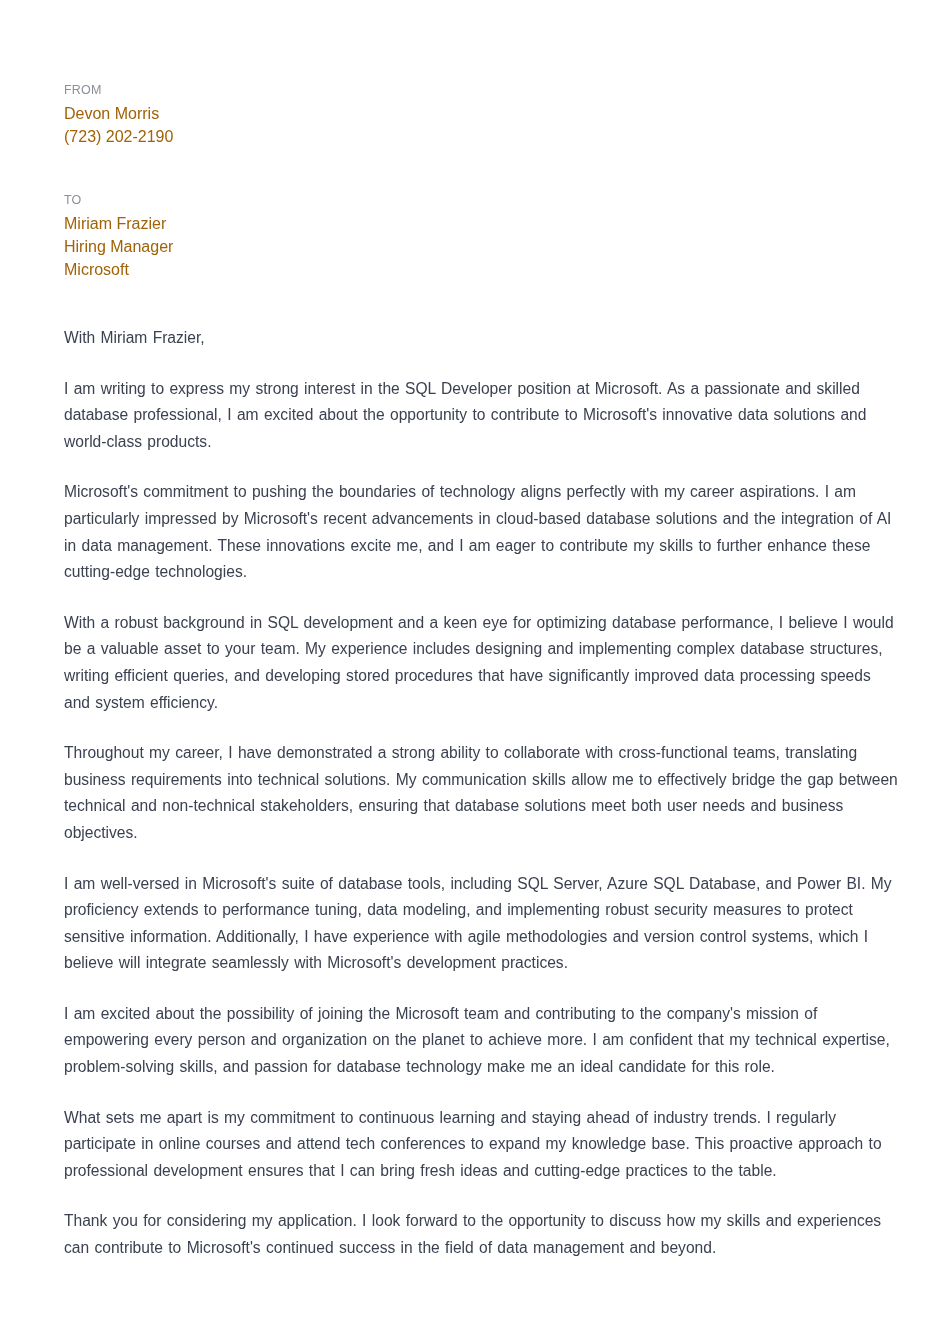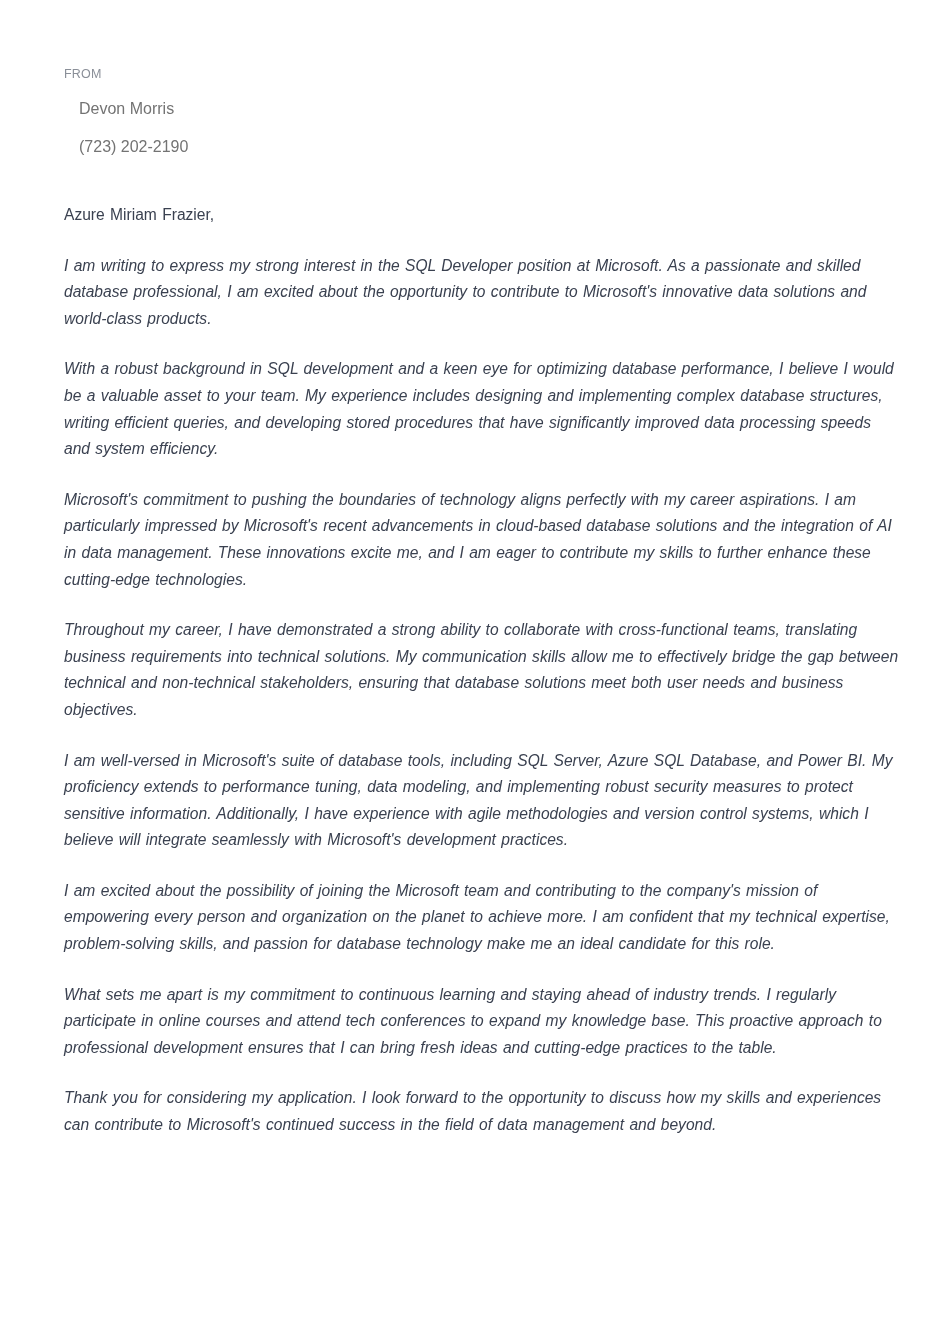--- a/index.html
+++ b/index.html
@@ -18,62 +18,67 @@
       padding: 66px 40px 0 64px;
       box-sizing: border-box;
       width: 940px;
     }
     .block-label {
       font-size: 12.5px;
       color: #8a8f98;
       text-transform: uppercase;
       letter-spacing: 0.2px;
       line-height: 16px;
-      margin: 0 0 4px 0;
+      margin: 16px 0 4px 0;
     }
     .contact-line {
       font-size: 16px;
-      color: #737373;
+      color: #a16207;
       line-height: 23px;
-      margin: 15px;
+      margin: 0;
     }
     .from-block { margin-bottom: 44px; }
     .to-block { margin-bottom: 44px; }
     .letter-body {
       color: #3a4150;
       font-size: 15.6px;
       line-height: 26.6px;
       width: 836px;
       word-spacing: 1px;
     }
     .greeting {
       margin: 0 0 24px 0;
     }
     .paragraph {
       margin: 0 0 24px 0;
-      font-style: italic;
     }
   </style>
 </head>
 <body>
 
 <div class="page">
 
   <div class="from-block">
     <div class="block-label">FROM</div>
     <div class="contact-line">Devon Morris</div>
     <div class="contact-line">(723) 202-2190</div>
   </div>
 
+  <div class="to-block">
+    <div class="block-label">TO</div>
+    <div class="contact-line">Miriam Frazier</div>
+    <div class="contact-line">Hiring Manager</div>
+    <div class="contact-line">Microsoft</div>
+  </div>
 
   <div class="letter-body">
-    <p class="greeting">Azure Miriam Frazier,</p>
+    <p class="greeting">With Miriam Frazier,</p>
     <p class="paragraph">I am writing to express my strong interest in the SQL Developer position at Microsoft. As a passionate and skilled database professional, I am excited about the opportunity to contribute to Microsoft's innovative data solutions and world-class products.</p>
+    <p class="paragraph">Microsoft's commitment to pushing the boundaries of technology aligns perfectly with my career aspirations. I am particularly impressed by Microsoft's recent advancements in cloud-based database solutions and the integration of AI in data management. These innovations excite me, and I am eager to contribute my skills to further enhance these cutting-edge technologies.</p>
     <p class="paragraph">With a robust background in SQL development and a keen eye for optimizing database performance, I believe I would be a valuable asset to your team. My experience includes designing and implementing complex database structures, writing efficient queries, and developing stored procedures that have significantly improved data processing speeds and system efficiency.</p>
-    <p class="paragraph">Microsoft's commitment to pushing the boundaries of technology aligns perfectly with my career aspirations. I am particularly impressed by Microsoft's recent advancements in cloud-based database solutions and the integration of AI in data management. These innovations excite me, and I am eager to contribute my skills to further enhance these cutting-edge technologies.</p>
     <p class="paragraph">Throughout my career, I have demonstrated a strong ability to collaborate with cross-functional teams, translating business requirements into technical solutions. My communication skills allow me to effectively bridge the gap between technical and non-technical stakeholders, ensuring that database solutions meet both user needs and business objectives.</p>
     <p class="paragraph">I am well-versed in Microsoft's suite of database tools, including SQL Server, Azure SQL Database, and Power BI. My proficiency extends to performance tuning, data modeling, and implementing robust security measures to protect sensitive information. Additionally, I have experience with agile methodologies and version control systems, which I believe will integrate seamlessly with Microsoft's development practices.</p>
     <p class="paragraph">I am excited about the possibility of joining the Microsoft team and contributing to the company's mission of empowering every person and organization on the planet to achieve more. I am confident that my technical expertise, problem-solving skills, and passion for database technology make me an ideal candidate for this role.</p>
     <p class="paragraph">What sets me apart is my commitment to continuous learning and staying ahead of industry trends. I regularly participate in online courses and attend tech conferences to expand my knowledge base. This proactive approach to professional development ensures that I can bring fresh ideas and cutting-edge practices to the table.</p>
     <p class="paragraph">Thank you for considering my application. I look forward to the opportunity to discuss how my skills and experiences can contribute to Microsoft's continued success in the field of data management and beyond.</p>
   </div>
 
 </div>
 
 </body></html>

